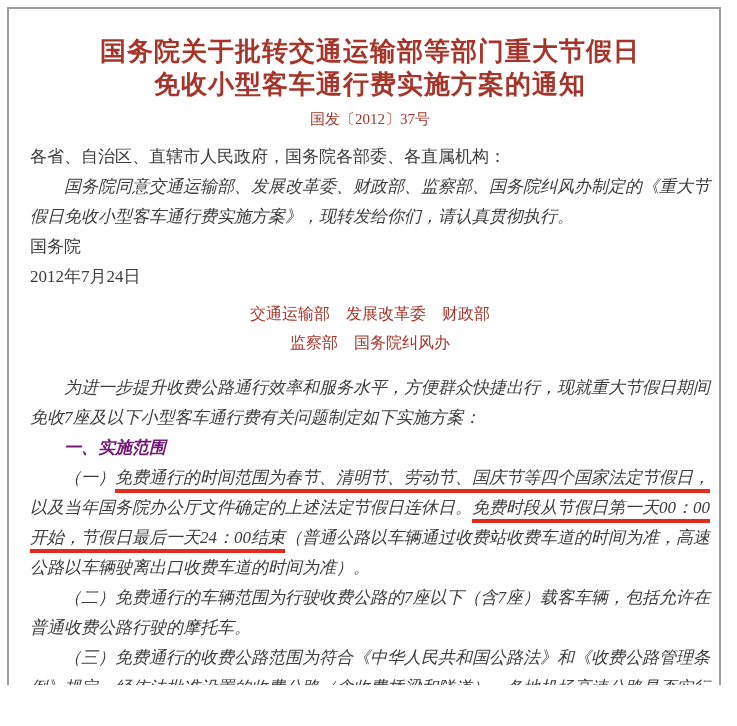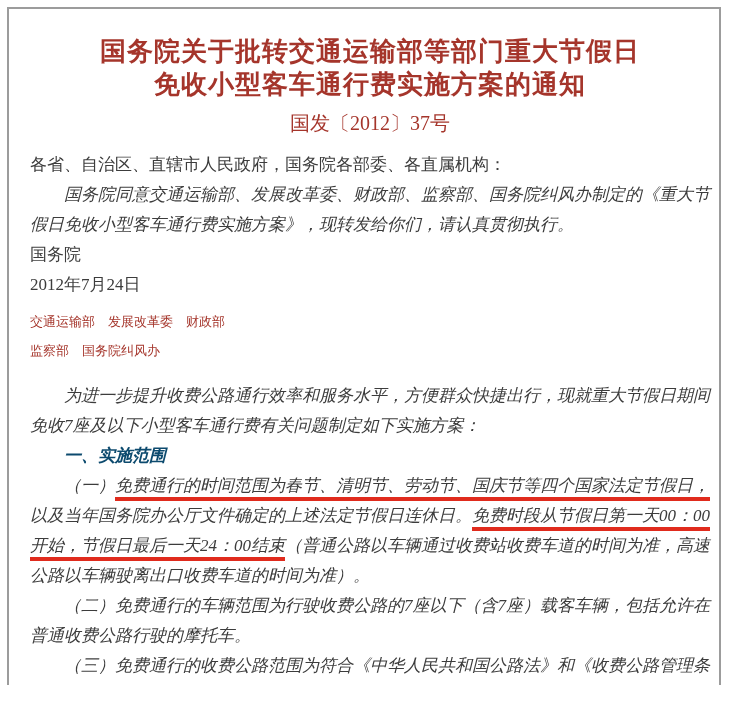--- a/index.html
+++ b/index.html
@@ -28,46 +28,46 @@
     font-size: 26px;
     line-height: 33px;
     font-weight: bold;
     color: var(--heading-red);
     letter-spacing: 1px;
   }
   .doc-title .tl { display: block; }
   .doc-number {
     margin-top: 9px;
     text-align: center;
-    font-size: 20px;
+    font-size: 15px;
     color: var(--heading-red);
   }
   .body-text { font-size: 17px; line-height: 30px; }
   .salutation { margin: 13px 0 0; text-indent: 0; }
   .para { margin: 0; text-indent: 2em; font-style: italic; }
   .signer { text-align: left; padding-right: 140px; }
   .sign-date { padding-right: 128px; }
   .doc2-title {
     margin: 19px 0 0;
     text-align: center;
     font-size: 23px;
     line-height: 30px;
     font-weight: bold;
     color: var(--heading-red);
     letter-spacing: 1px;
   }
   .ministries {
     margin-top: 7px;
-    text-align: left;
-    font-size: 13px;
+    text-align: center;
+    font-size: 16px;
     line-height: 29px;
     color: var(--heading-red);
   }
   .intro { margin-top: 16px; }
-  .section-heading { font-weight: bold; color: #0c4a6e; }
+  .section-heading { font-weight: bold; color: #701a75; }
   .ul-red {
     border-bottom: 4px solid var(--underline-red);
     padding-bottom: 2px;
   }
 </style>
 </head>
 <body>
 
 <div class="viewport">
   <div class="page">

